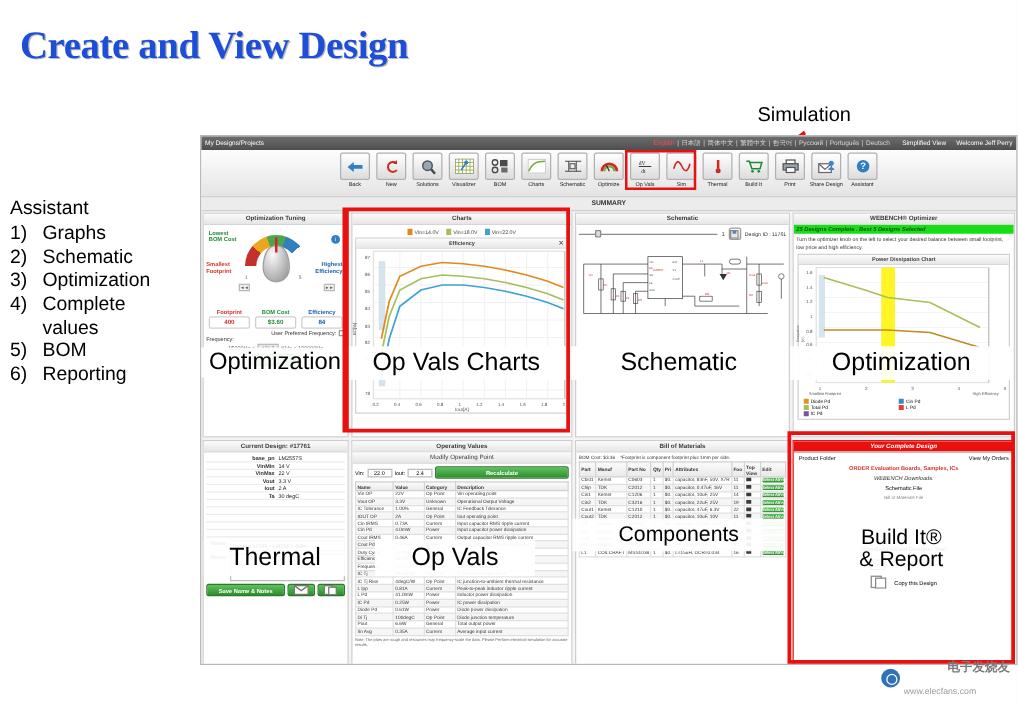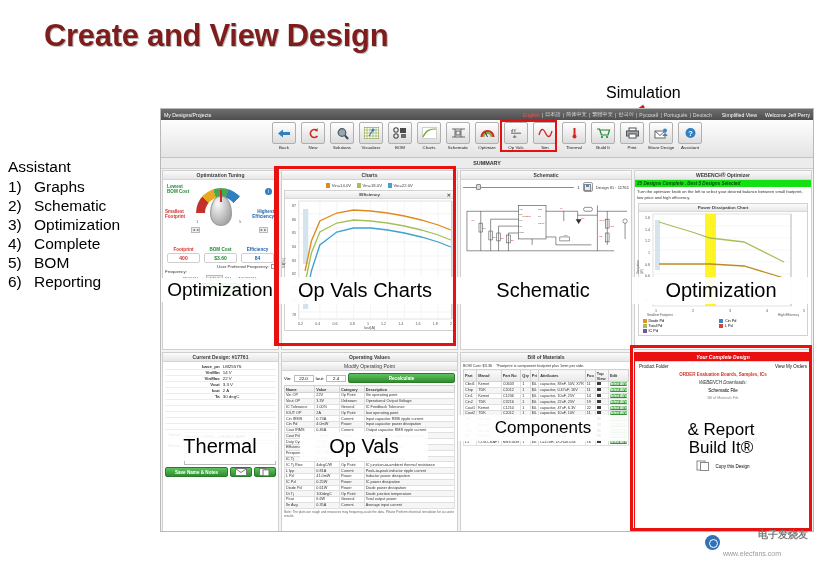--- a/index.html
+++ b/index.html
@@ -6,25 +6,26 @@
   html, body { margin:0; padding:0; }
   body {
     width: 814px; height: 564px;
     background: #ffffff;
     font-family: "Liberation Sans", sans-serif;
     position: relative;
     overflow: hidden;
   }
   
   #slide-title {
-    position: absolute; left: 44px; top: 18px;
-    font-size: 31px; font-weight: bold; color: #7f1d1d;
+    position: absolute; left: 16px; top: 18px;
+    font-size: 31px; font-weight: bold; color: #1d4ed8;
     letter-spacing: -0.3px;
     text-shadow: 1px 1px 0 #bbb;
     white-space: nowrap;
+    font-family: Liberation Serif, serif;
   }
   
   #anno-list {
     position: absolute; left: 8px; top: 158px; width: 152px;
     font-size: 15.5px; color: #000;
   }
   #anno-list .head { margin-bottom: 2px; }
   #anno-list .row { display:flex; margin-bottom: 1px; }
   #anno-list .num { width: 26px; flex: none; }
   #anno-list .cont { margin-left: 26px; }
@@ -224,20 +225,21 @@
     <span>Schematic</span>
   </div>
   <div class="row">
     <span class="num">3)</span>
     <span>Optimization</span>
   </div>
   <div class="row">
     <span class="num">4)</span>
     <span>Complete</span>
   </div>
+  <div class="cont">values</div>
   <div class="row">
     <span class="num">5)</span>
     <span>BOM</span>
   </div>
   <div class="row">
     <span class="num">6)</span>
     <span>Reporting</span>
   </div>
 </div>
 
@@ -1159,22 +1161,22 @@
 
 <div class="ovl" style="left:163px; top:432px; width:114px; font-size:20px; padding:4px 0;">Thermal</div>
 
 <div class="ovl" style="left:300px; top:432px; width:128px; font-size:20px; padding:4px 0;">Op Vals</div>
 
 <div class="ovl" style="left:458px; top:415px; width:170px; font-size:17px; padding:4px 0;">
   <div>Components</div>
 </div>
 
 <div class="ovl" style="left:648px; top:418px; width:146px; font-size:17px; padding:3px 0;">
+  <div>Build It®</div>
   <div>&amp; Report</div>
-  <div>Build It®</div>
 </div>
 
 <div class="redrect" style="left:276px; top:166px; width:180px; height:180px;"></div>
 <div class="redrect" style="left:630px; top:345px; width:182px; height:186px;"></div>
 <div class="redrect" style="left:274px; top:166px; width:2px; height:180px; border-width:0; background:#e8110f;"></div>
 
 <div id="wm">
   <span class="logo"></span>
   <span>
     <span class="t1">电子发烧友</span><br>

